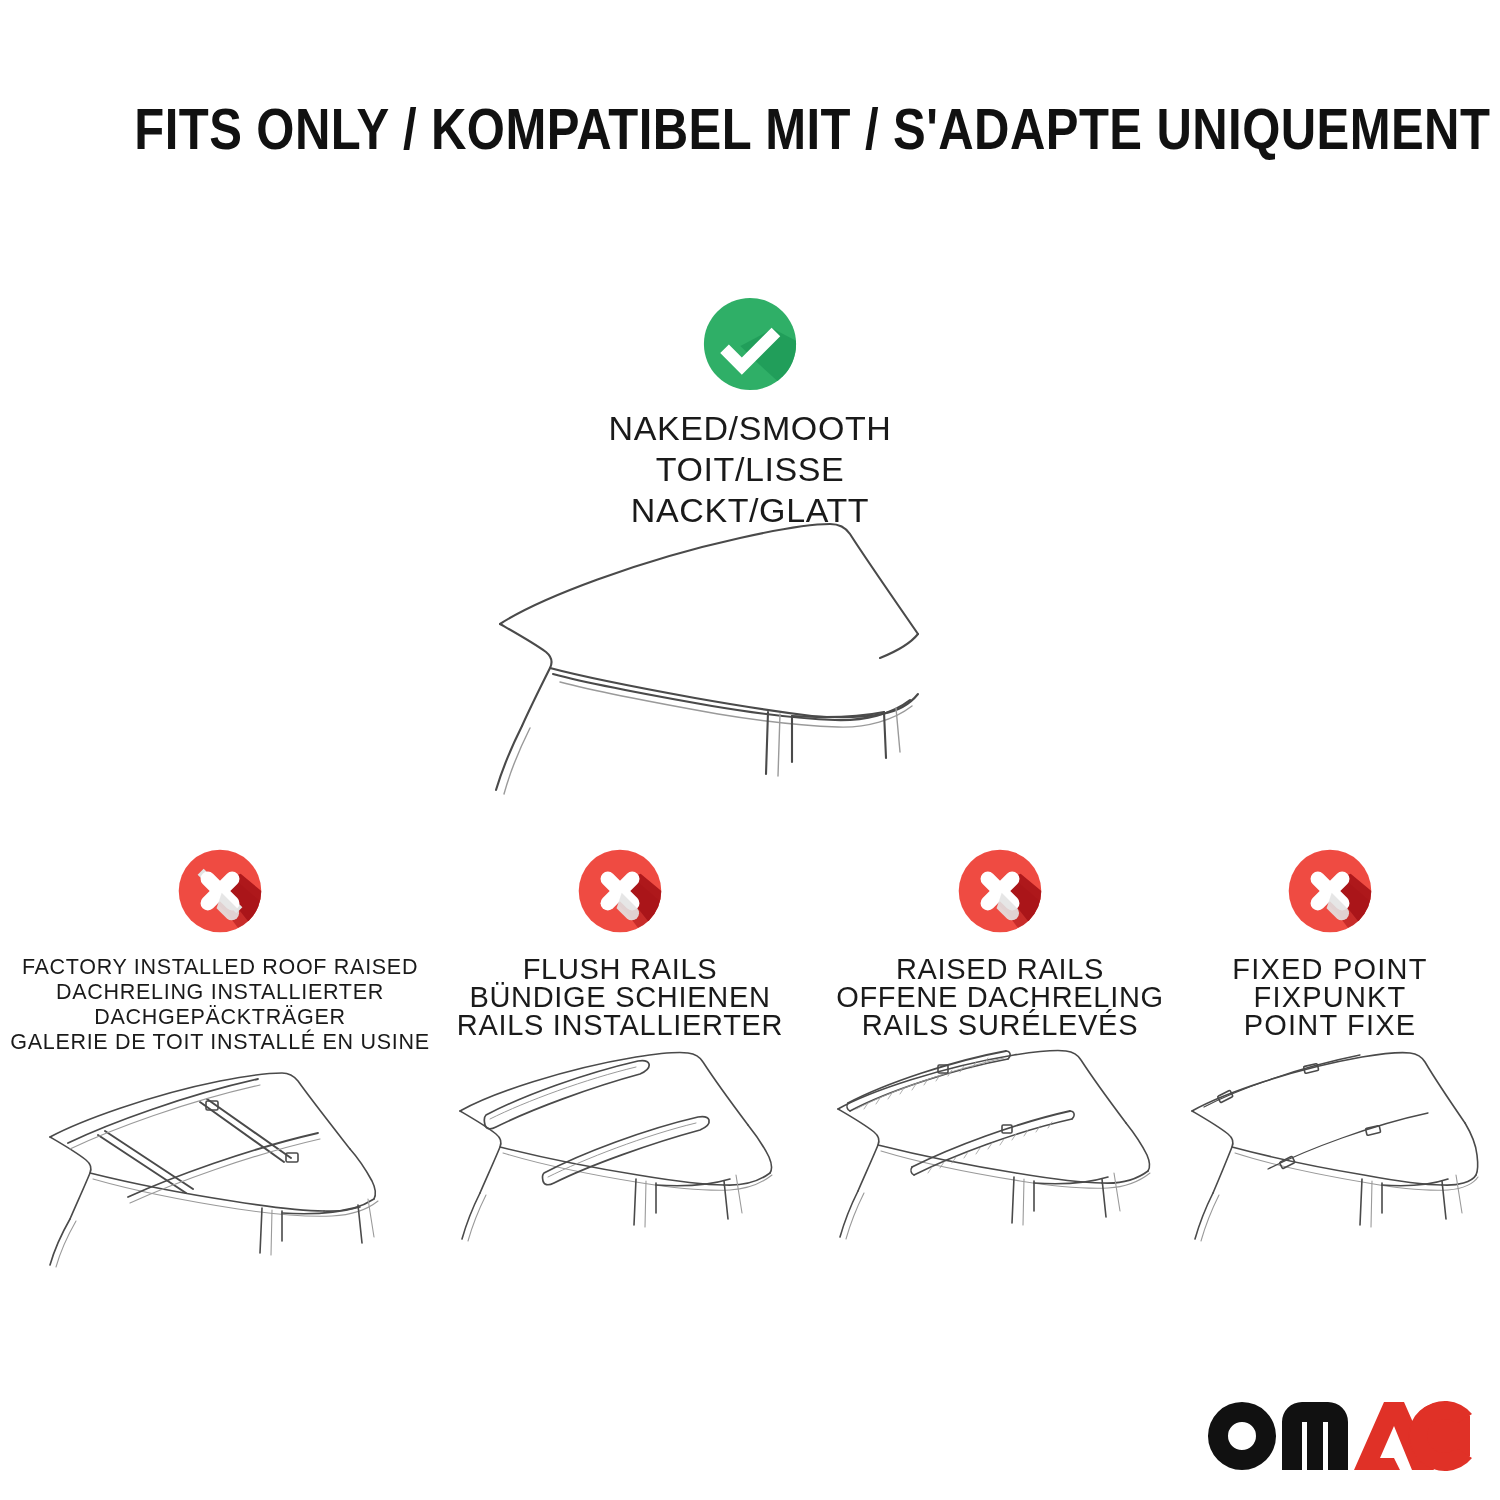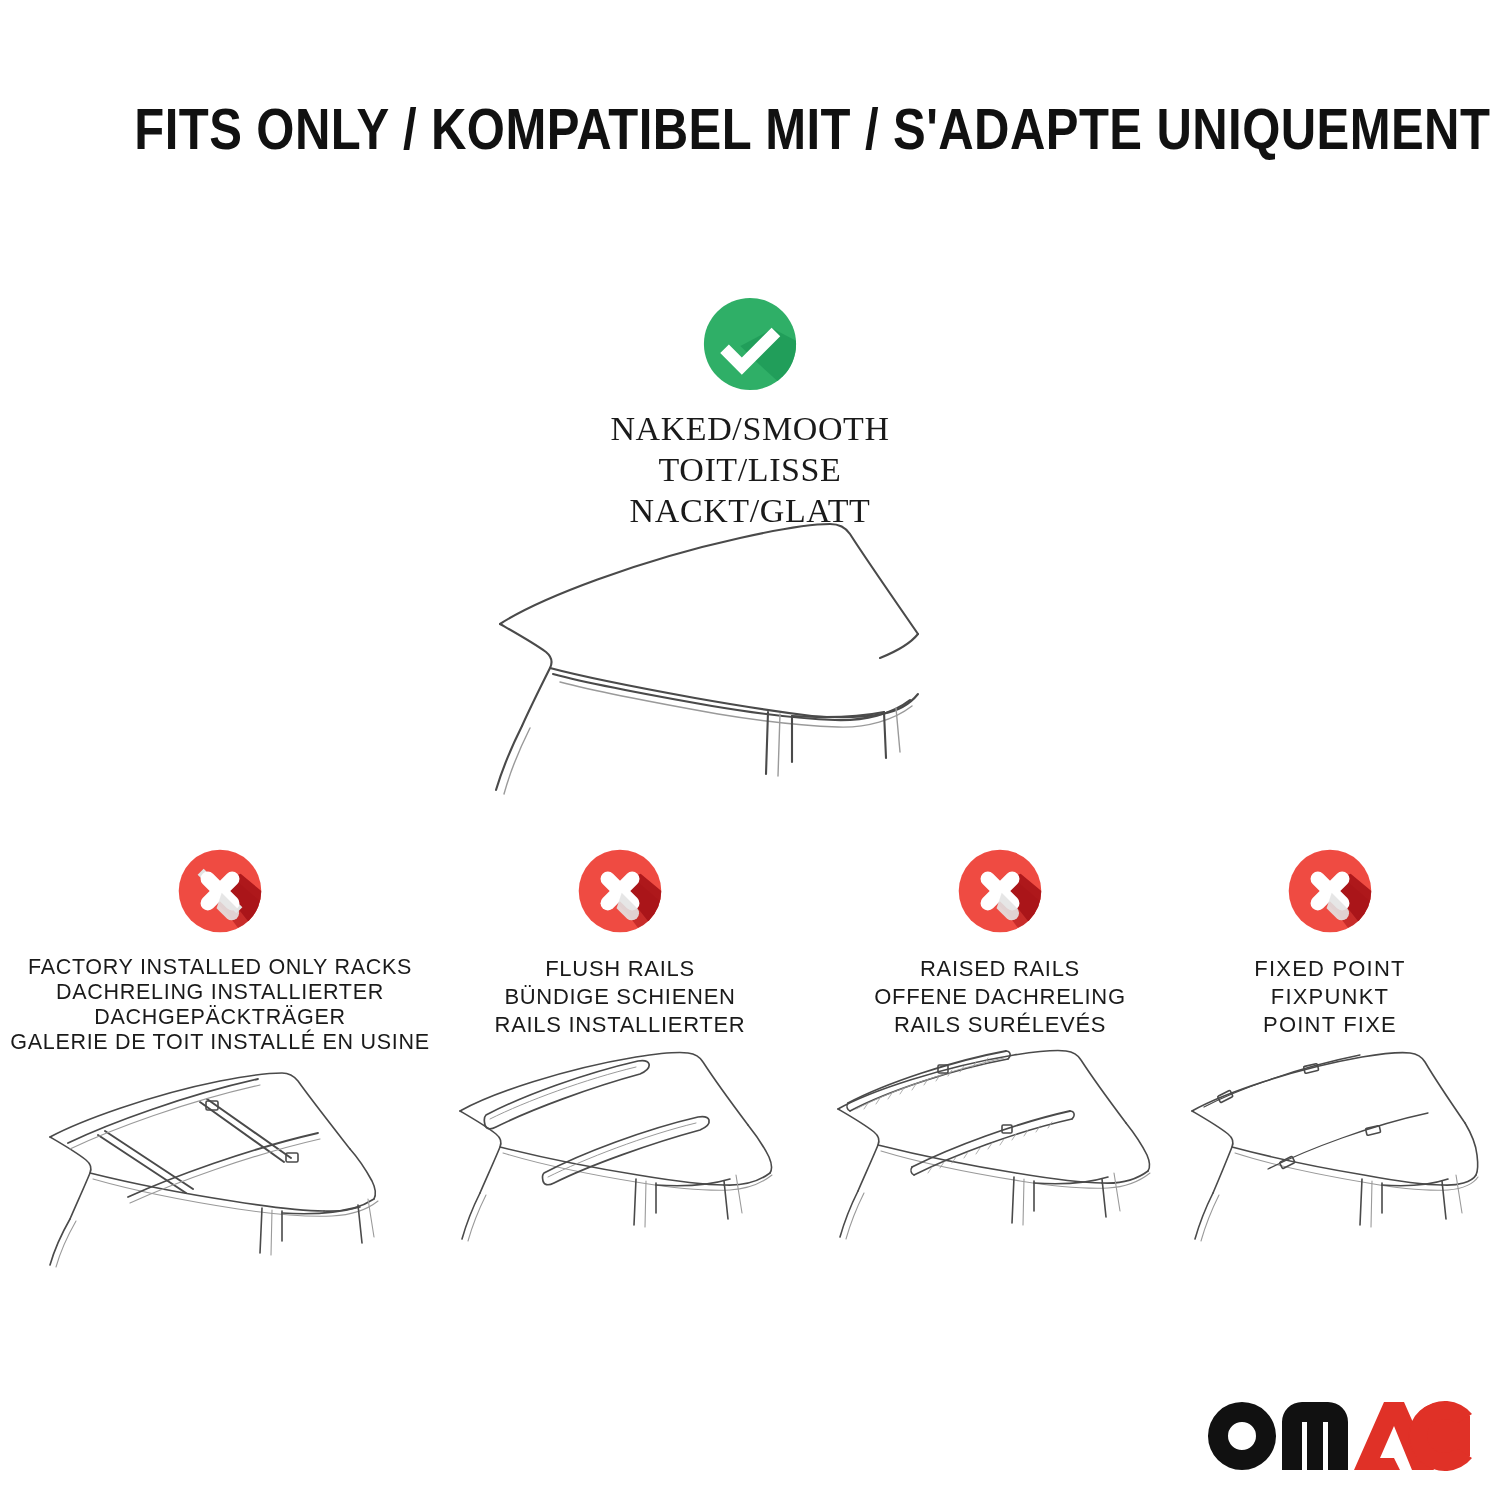--- a/index.html
+++ b/index.html
@@ -54,21 +54,21 @@
     text-align: center;
   }
   .badge {
     width: 96px;
     height: 96px;
     margin: 0 auto;
     display: block;
   }
   .hero-label {
     margin-top: 16px;
-    font-family: Liberation Serif, serif;
+    font-family: Liberation Sans, sans-serif;
     font-weight: 400;
     font-size: 34px;
     line-height: 41px;
     letter-spacing: 0.6px;
     color: #1a1a1a;
   }
   .hero-label div { white-space: nowrap; }
 
   .hero-art {
     position: absolute;
@@ -97,21 +97,21 @@
   .badge-x {
     width: 86px;
     height: 86px;
     display: block;
     margin: 3px auto 0 auto;
   }
   .col-label {
     margin-top: 11px;
     font-family: "Liberation Sans", sans-serif;
     font-weight: 400;
-    font-size: 22px;
+    font-size: 29px;
     line-height: 28px;
     letter-spacing: 0.7px;
     color: #1a1a1a;
   }
   .col-label div { white-space: nowrap; }
   .col-art {
     margin-top: 10px;
     width: 100%;
     height: 210px;
   }
@@ -220,21 +220,21 @@
           <g>
             <path d="M31 24 L76 69 L69 76 L24 31 Z" fill="#E3E3E3"></path>
             <path d="M31 24 L76 69 L69 76 L24 31 Z" fill="#FFFFFF" opacity="0.0"></path>
             <rect x="21.5" y="41.5" width="57" height="17" rx="8.5" transform="rotate(45 50 50)" fill="#FFFFFF"></rect>
             <rect x="21.5" y="41.5" width="57" height="17" rx="8.5" transform="rotate(-45 50 50)" fill="#FFFFFF"></rect>
             <path d="M52 52 L70 70 A8.5 8.5 0 0 1 58 82 L46 70 Z" fill="#E3E3E3" opacity="0.9"></path>
           </g>
         </svg>
       </div>
       <div class="col-label">
-        <div>FACTORY INSTALLED ONLY RACKS</div>
+        <div>FACTORY INSTALLED ROOF RAISED</div>
         <div>DACHRELING INSTALLIERTER</div>
         <div>DACHGEPÄCKTRÄGER</div>
         <div>GALERIE DE TOIT INSTALLÉ EN USINE</div>
       </div>
       <div class="col-art">
         <svg class="lineart" viewBox="0 0 420 210" width="420" height="210" aria-hidden="true">
           <g fill="none" stroke="#4A4A4A" stroke-width="1.6" stroke-linecap="round" stroke-linejoin="round">
 
             <path d="M40 72 C70 56 140 30 210 16 C240 10 262 8 272 8 C280 8 284 11 288 16 C300 33 326 66 340 84"></path>
             <path d="M40 72 C52 79 66 87 76 95 C81 99 82 103 80 108 C76 118 66 140 60 154"></path>

